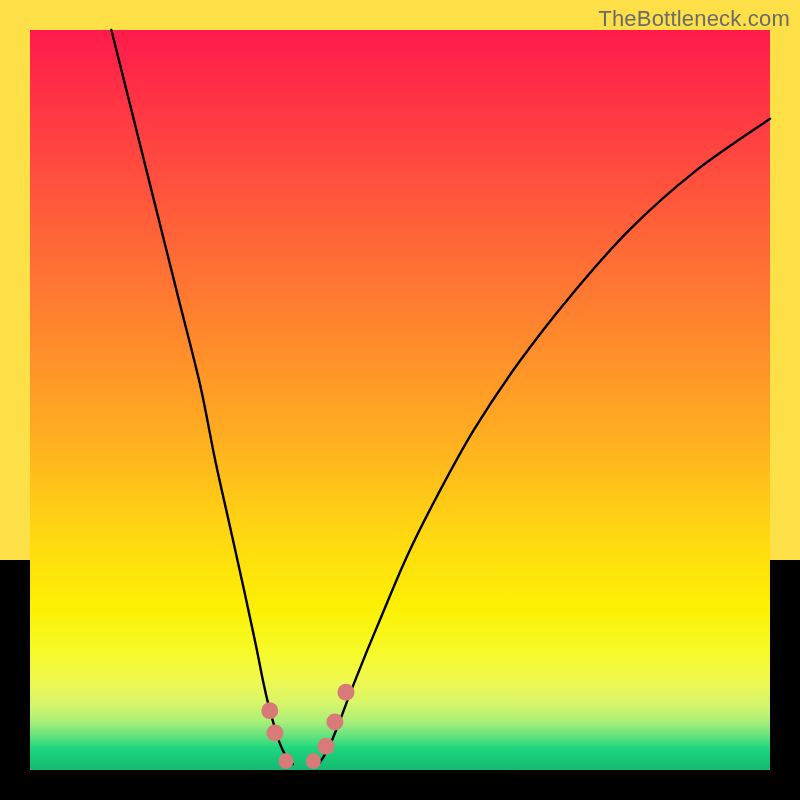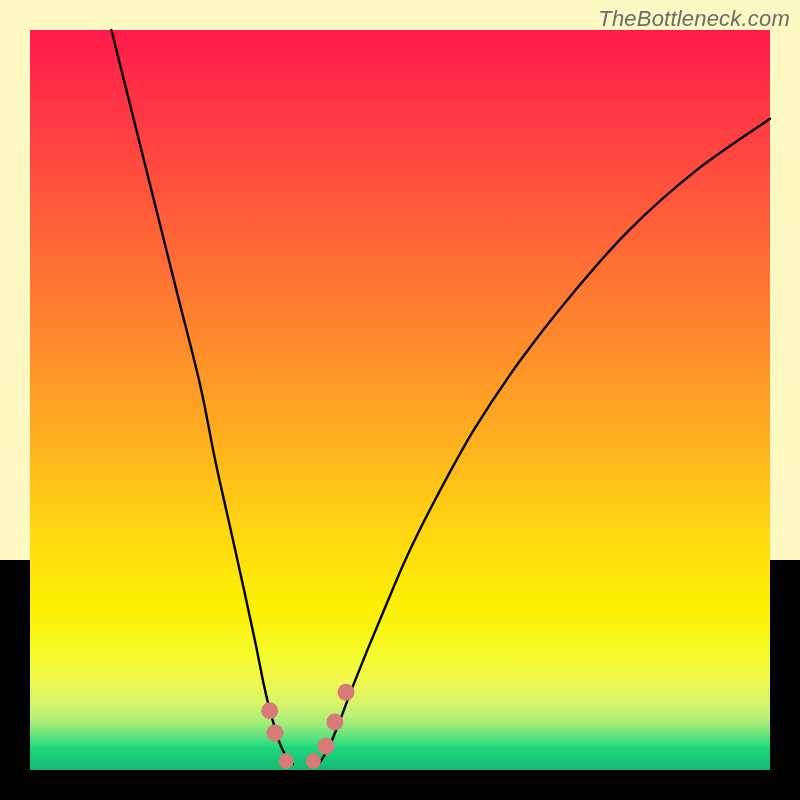--- a/index.html
+++ b/index.html
@@ -10,22 +10,21 @@
     background: #000;
     overflow: hidden;
     font-family: Arial, Helvetica, sans-serif;
   }
   .frame {
     position: absolute;
     left: 0;
     top: 0;
     width: 800px;
     height: 560px;
-    background: #fef9c3;
-    font-style: italic;
+    background: #fde047;
   }
   .plot {
     position: absolute;
     left: 30px;
     top: 30px;
     width: 740px;
     height: 740px;
     
     background: linear-gradient(to bottom,
       #ff1a4b 0%,

